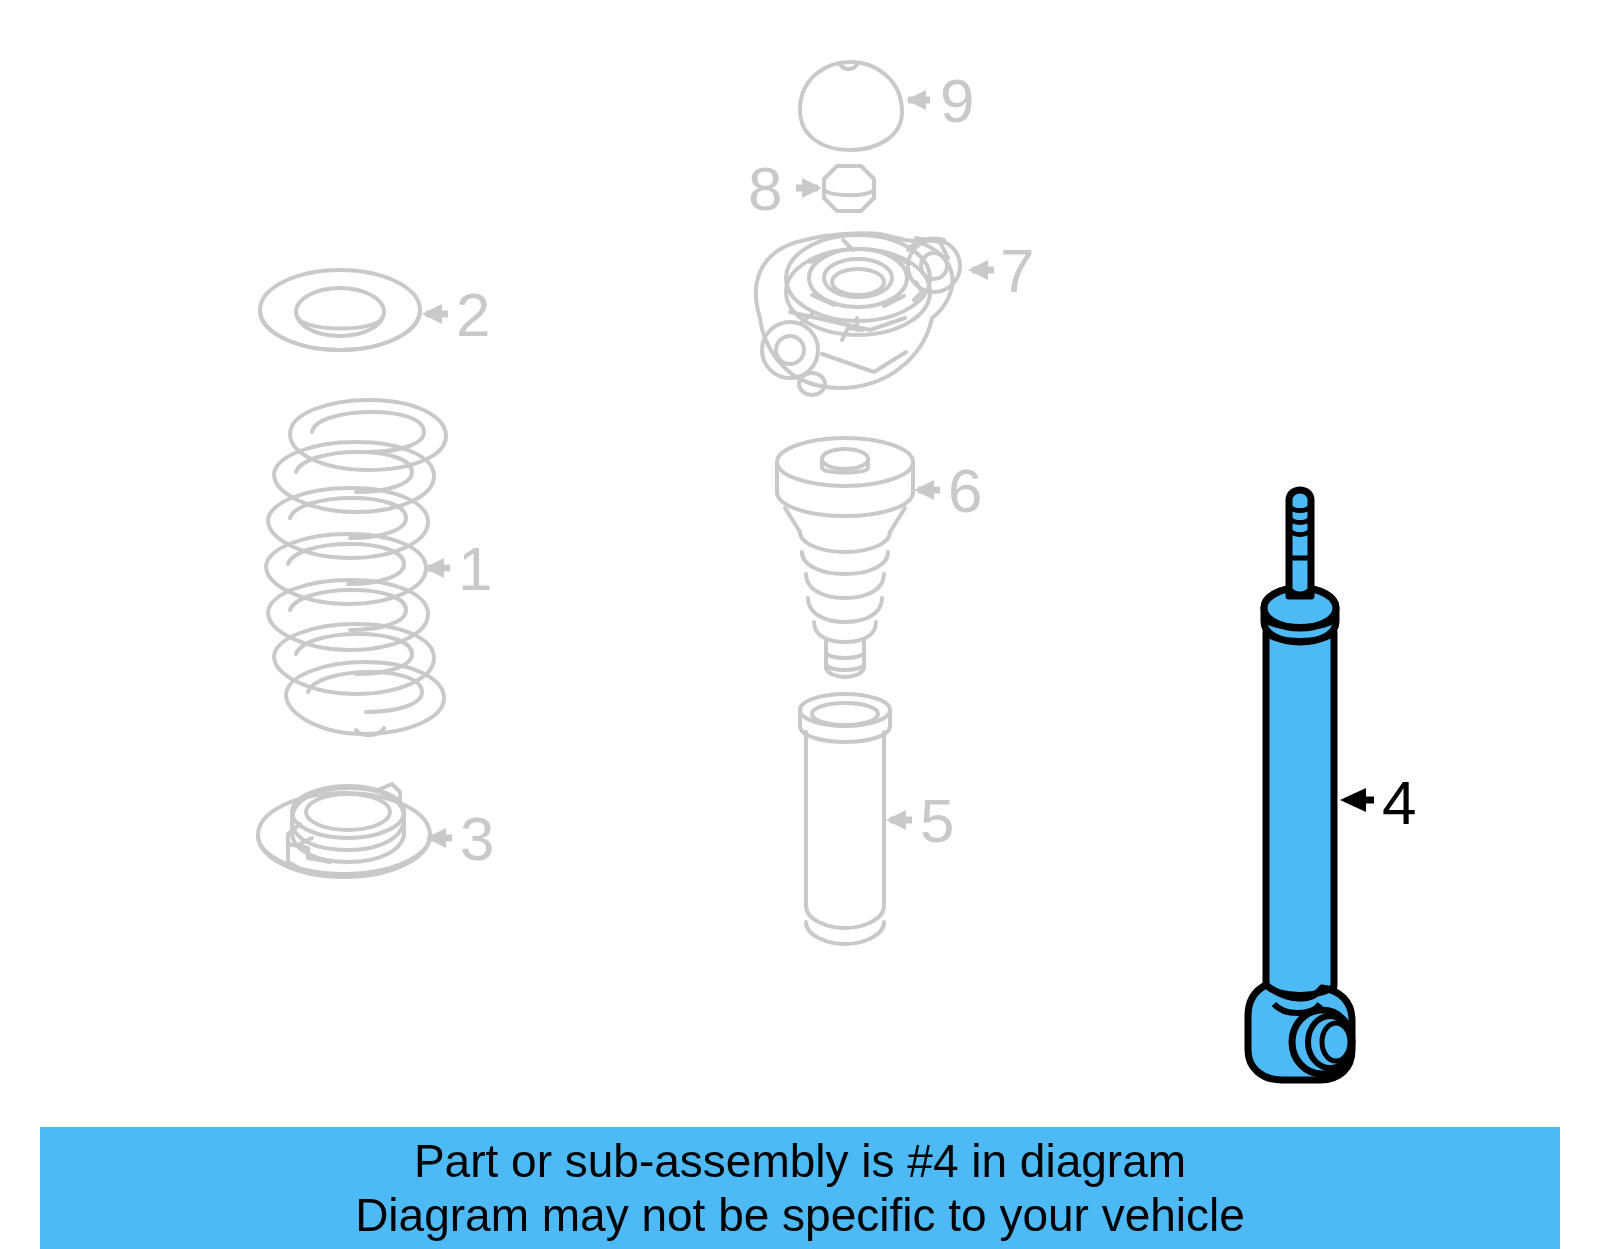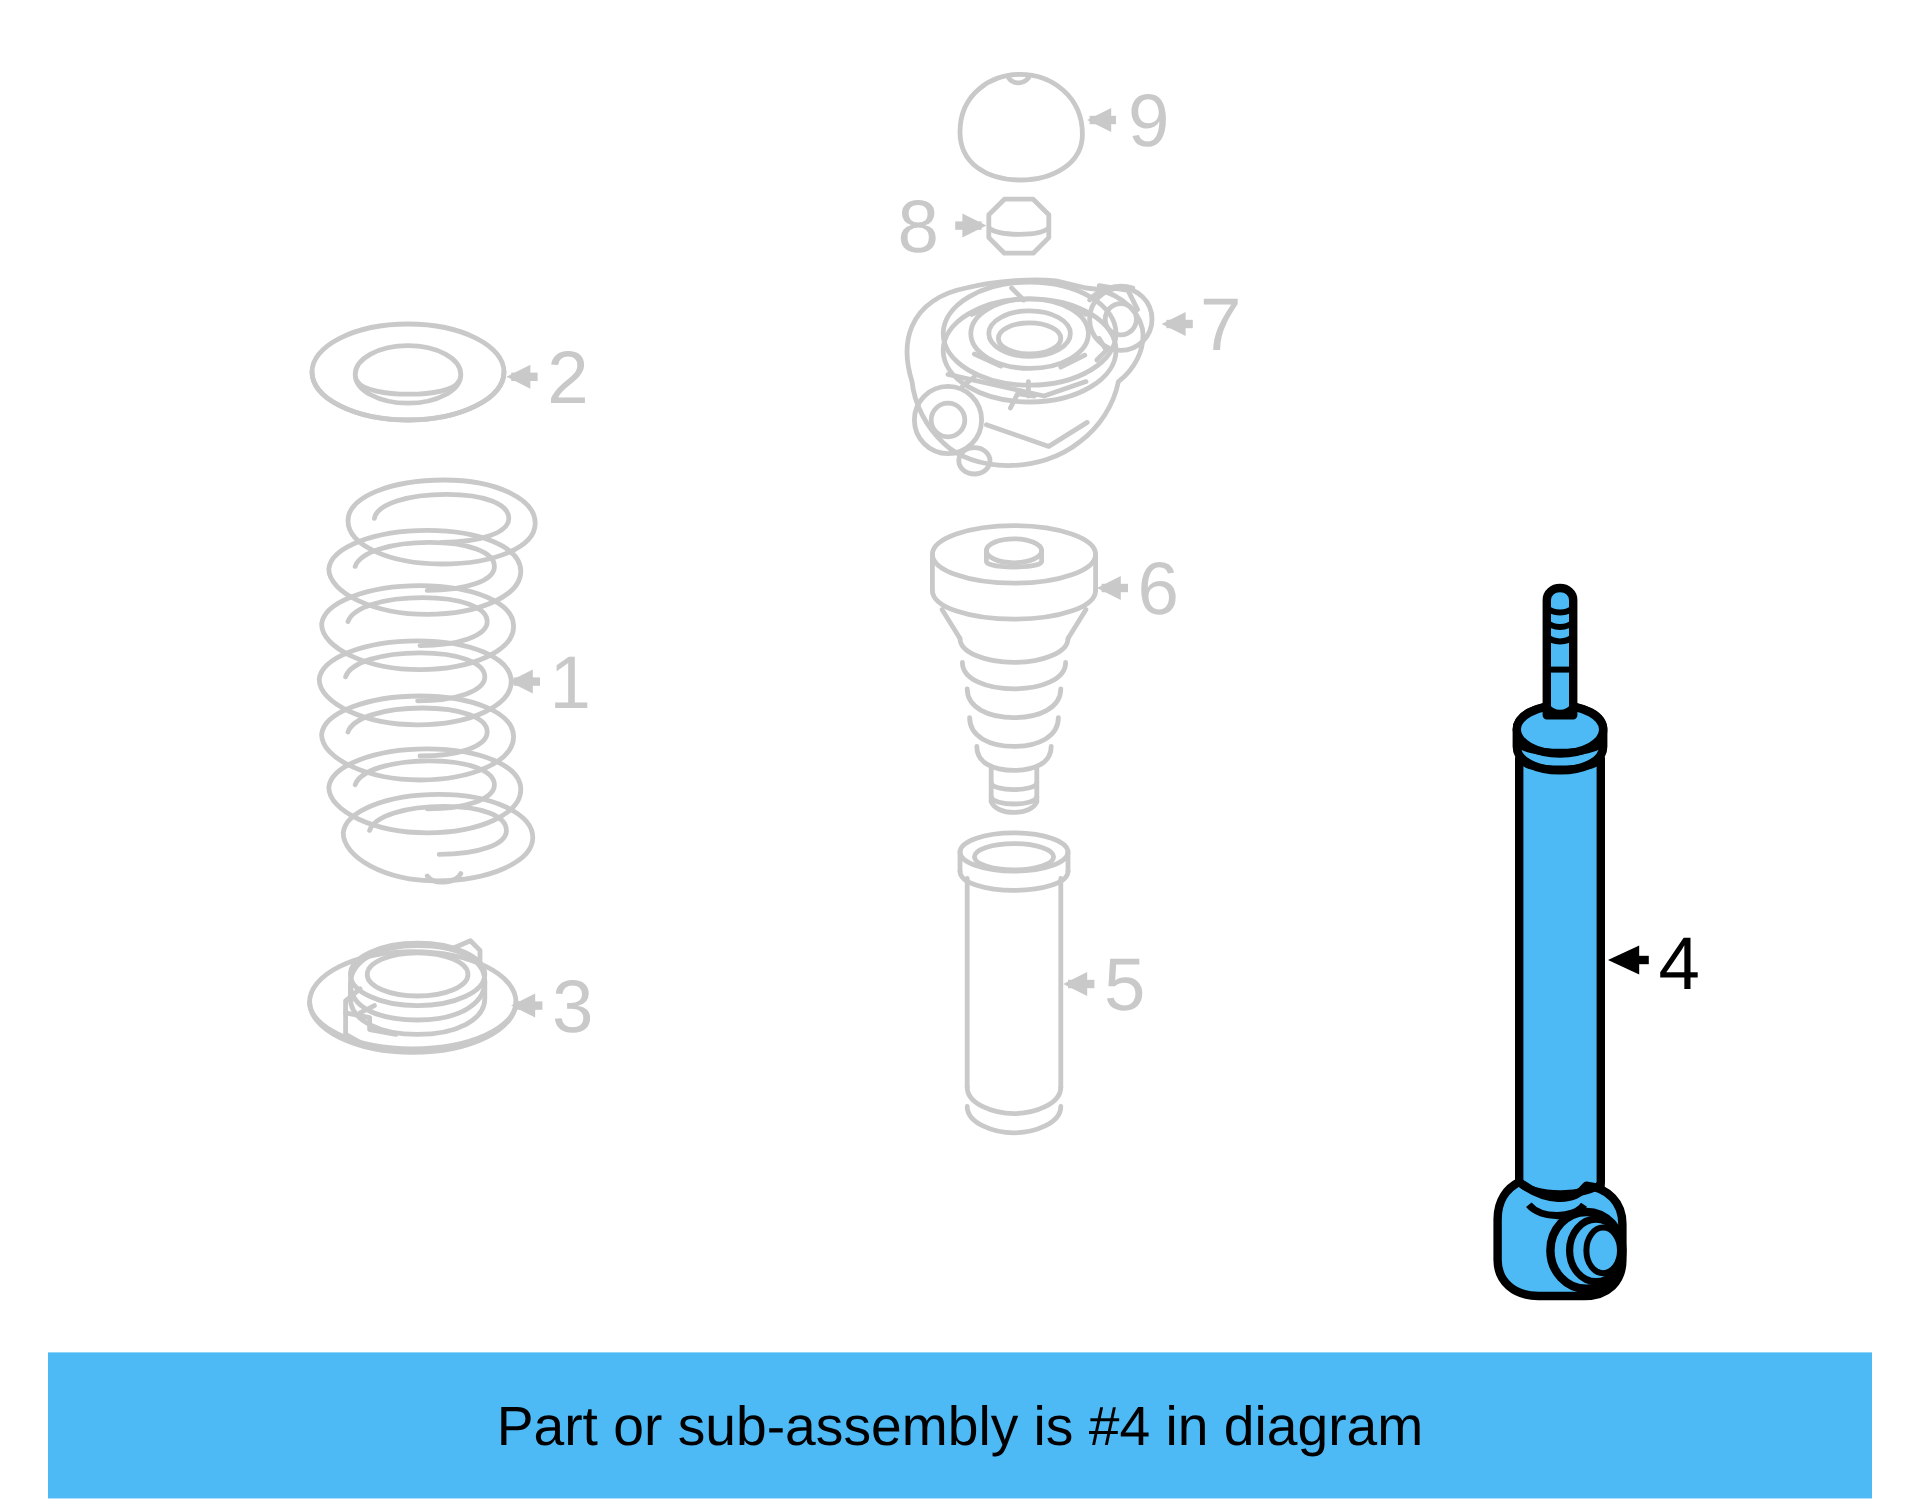--- a/index.html
+++ b/index.html
@@ -306,15 +306,16 @@
         <line x1="1374" y1="800" x2="1348" y2="800"></line>
         <polygon points="1340,800 1366,788 1366,812" stroke="none"></polygon>
       </g>
       <text class="part-label label-black" x="1382" y="824">4</text>
     </g>
 
   </svg>
 
   <div id="notice-banner">
     <div class="notice-line">Part or sub-assembly is #4 in diagram</div>
+    <div class="notice-line">Diagram may not be specific to your vehicle</div>
   </div>
 
 </div>
 
 </body></html>

